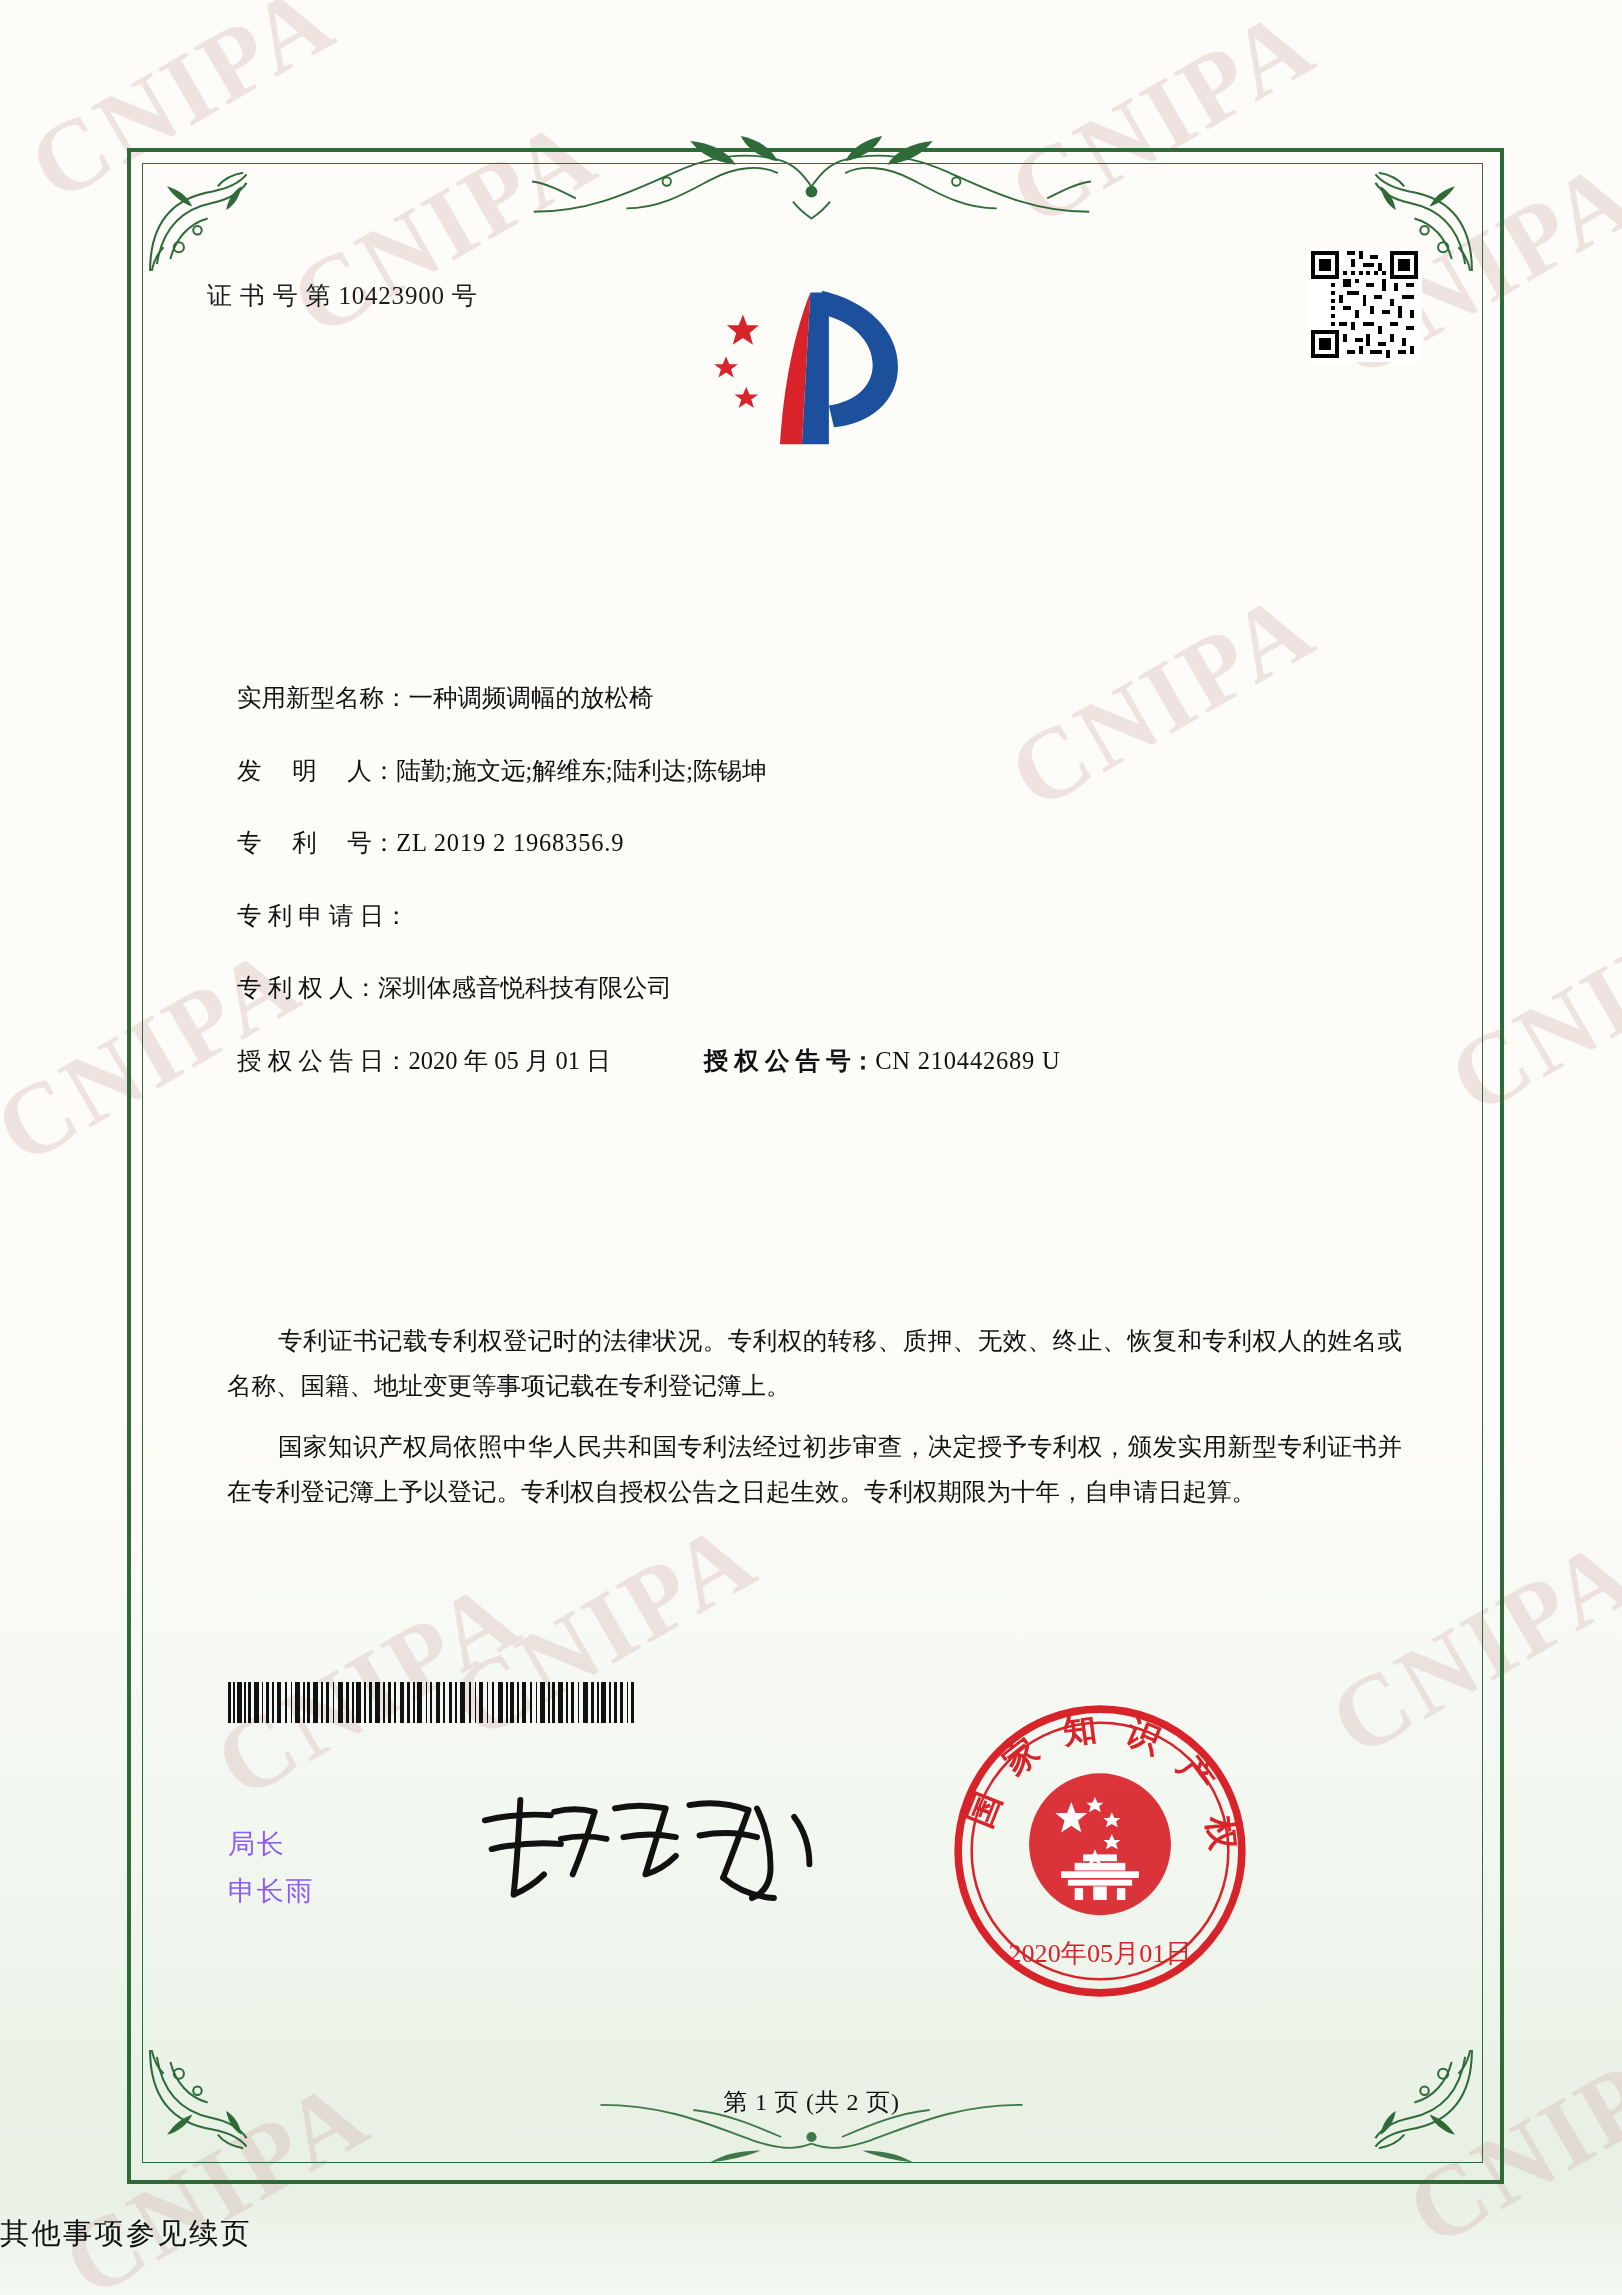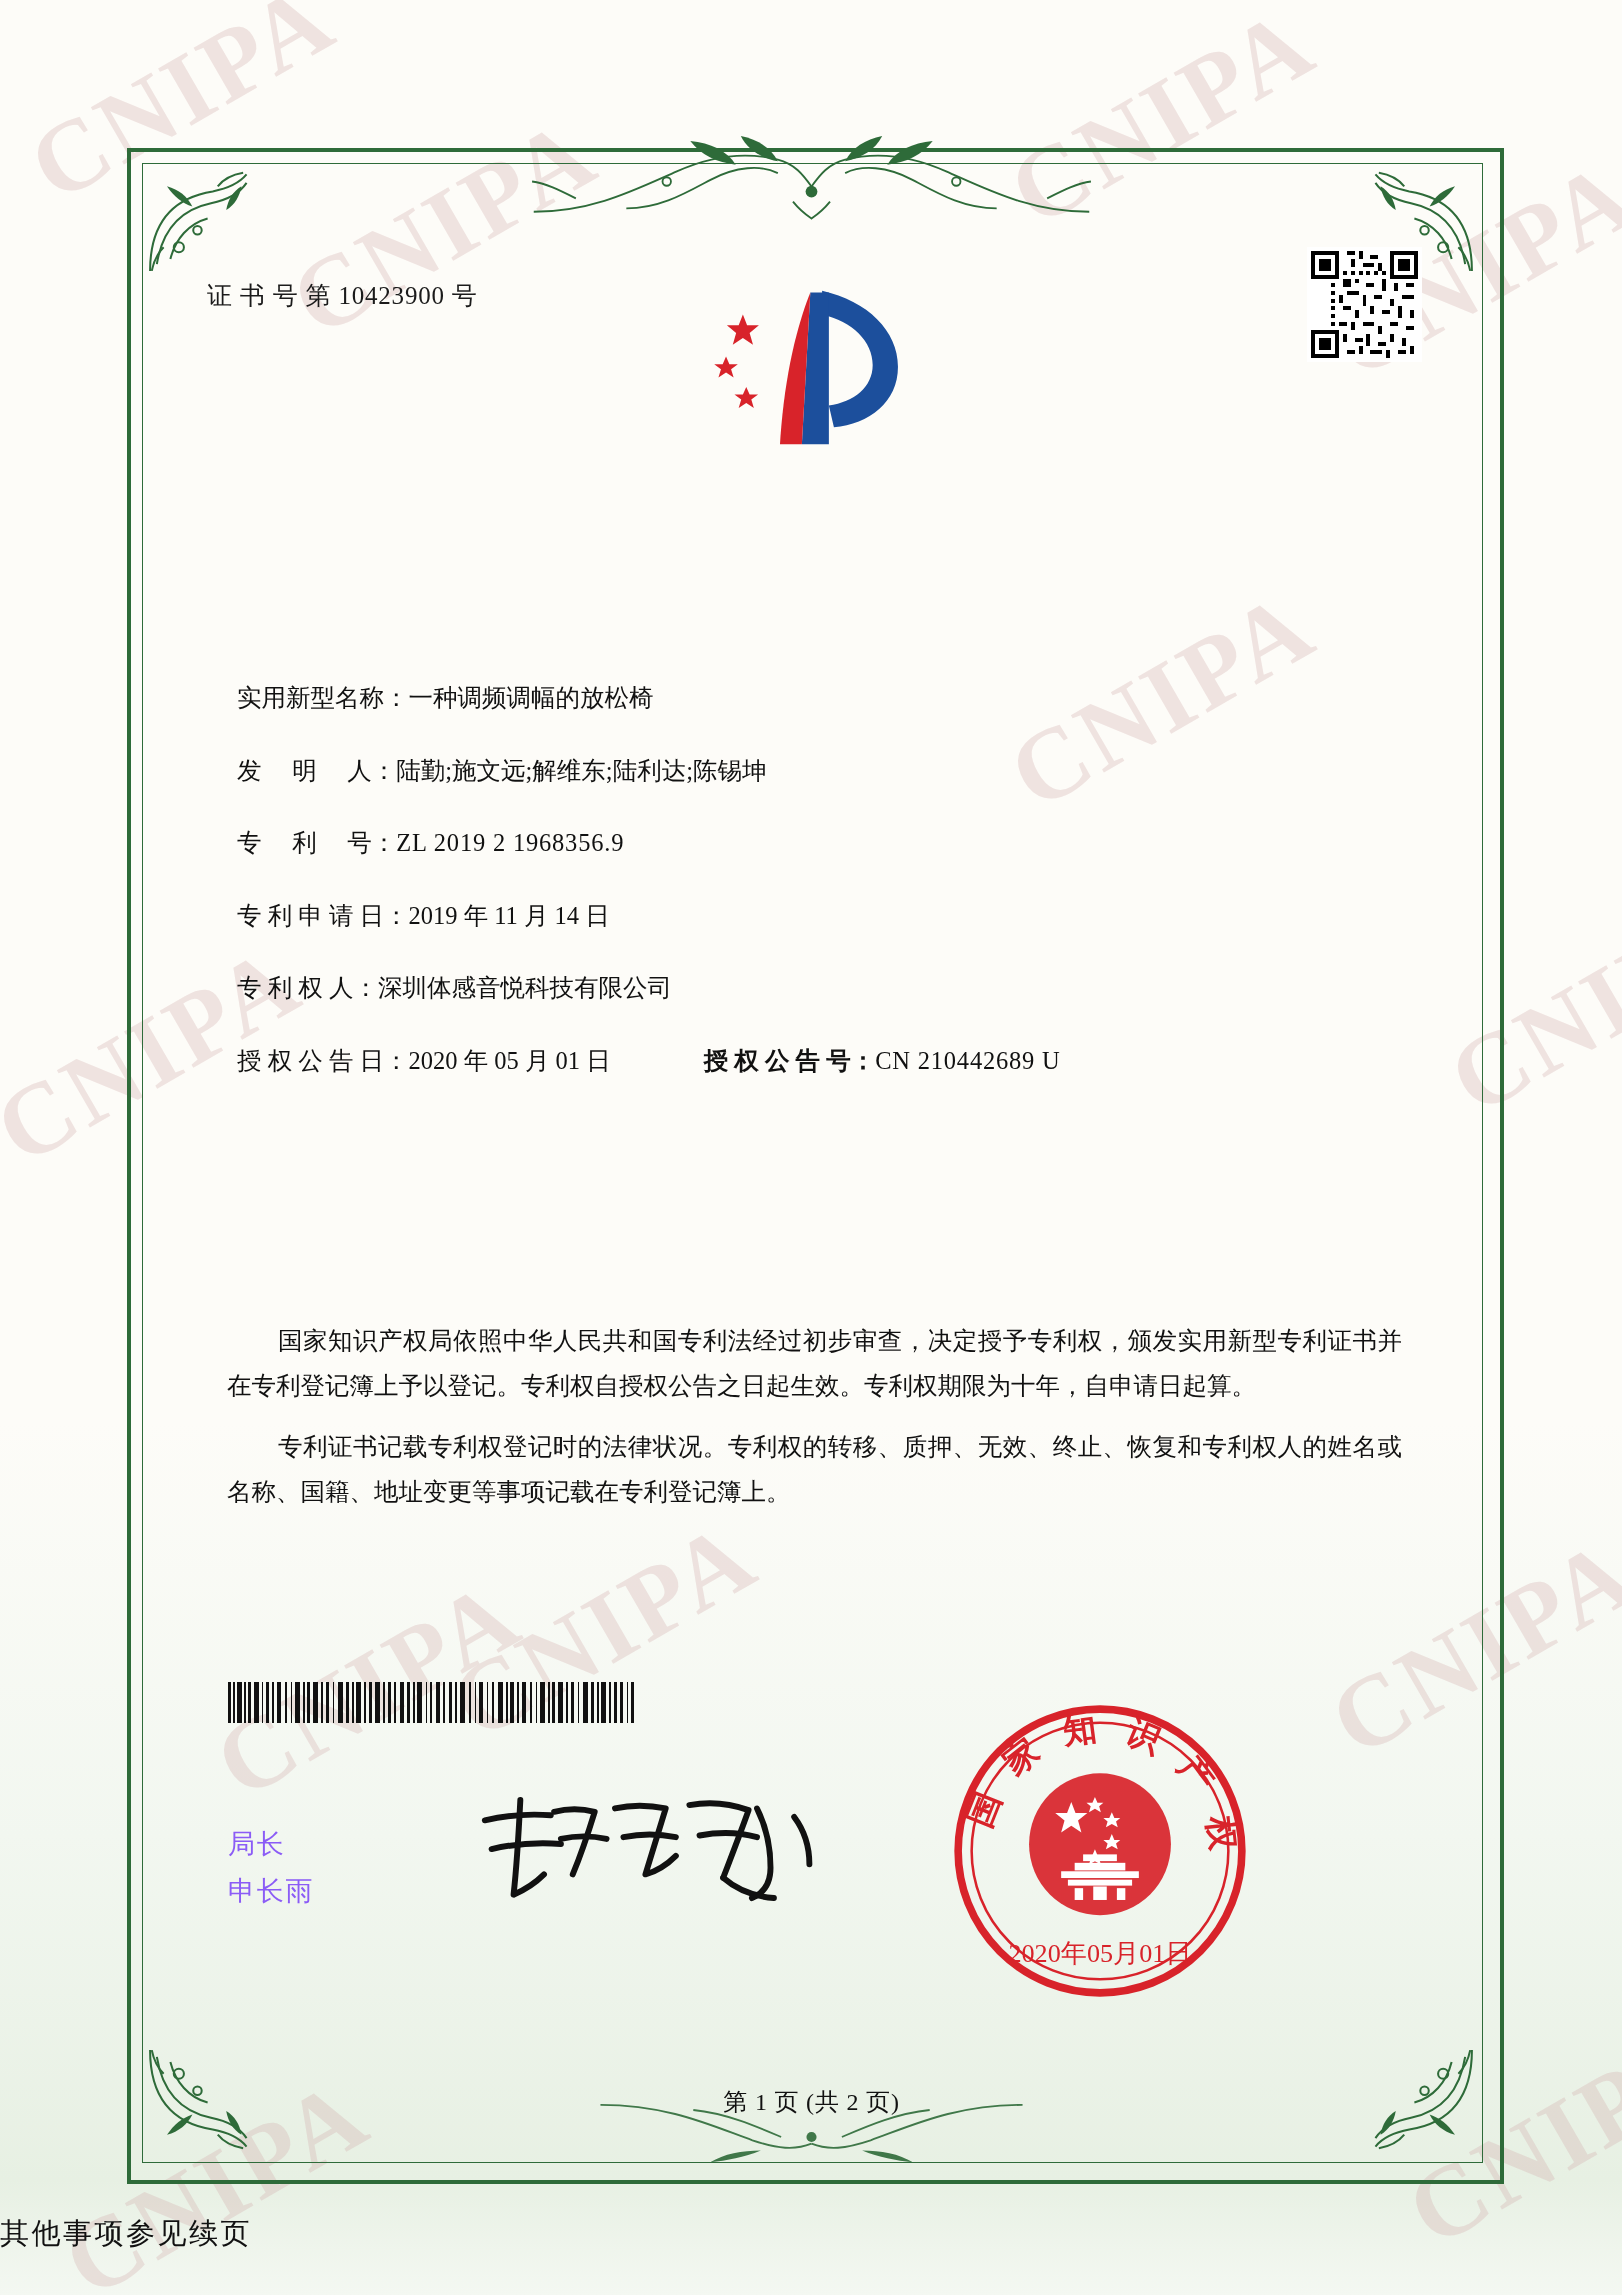--- a/index.html
+++ b/index.html
@@ -472,37 +472,36 @@
     <div class="field-row">
       <span class="f-label">发　 明　 人：</span>
       <span class="f-value">陆勤;施文远;解维东;陆利达;陈锡坤</span>
     </div>
     <div class="field-row">
       <span class="f-label">专　 利　 号：</span>
       <span class="f-value mono-num">ZL 2019 2 1968356.9</span>
     </div>
     <div class="field-row">
       <span class="f-label">专 利 申 请 日：</span>
-      <span class="f-value">2019 年 11 月 14 日</span>
     </div>
     <div class="field-row">
       <span class="f-label">专 利 权 人：</span>
       <span class="f-value">深圳体感音悦科技有限公司</span>
     </div>
     <div class="field-row two-col">
       <span class="f-label">授 权 公 告 日：</span>
       <span>2020 年 05 月 01 日</span>
       <span class="col2">授 权 公 告 号：</span>
       <span class="mono-num">CN 210442689 U</span>
     </div>
   </div>
 
   <div class="paras">
+    <p>专利证书记载专利权登记时的法律状况。专利权的转移、质押、无效、终止、恢复和专利权人的姓名或名称、国籍、地址变更等事项记载在专利登记簿上。</p>
     <p>国家知识产权局依照中华人民共和国专利法经过初步审查，决定授予专利权，颁发实用新型专利证书并在专利登记簿上予以登记。专利权自授权公告之日起生效。专利权期限为十年，自申请日起算。</p>
-    <p>专利证书记载专利权登记时的法律状况。专利权的转移、质押、无效、终止、恢复和专利权人的姓名或名称、国籍、地址变更等事项记载在专利登记簿上。</p>
   </div>
 
   <div class="barcode">
     <svg viewBox="0 0 490 48" shape-rendering="crispEdges">
       <rect width="490" height="48" fill="none"></rect>
       <g fill="#111111">
         <rect x="0" y="0" width="3" height="48"></rect>
           <rect x="6" y="0" width="2" height="48"></rect>
         <rect x="11" y="0" width="5" height="48"></rect>
           <rect x="19" y="0" width="2" height="48"></rect>

